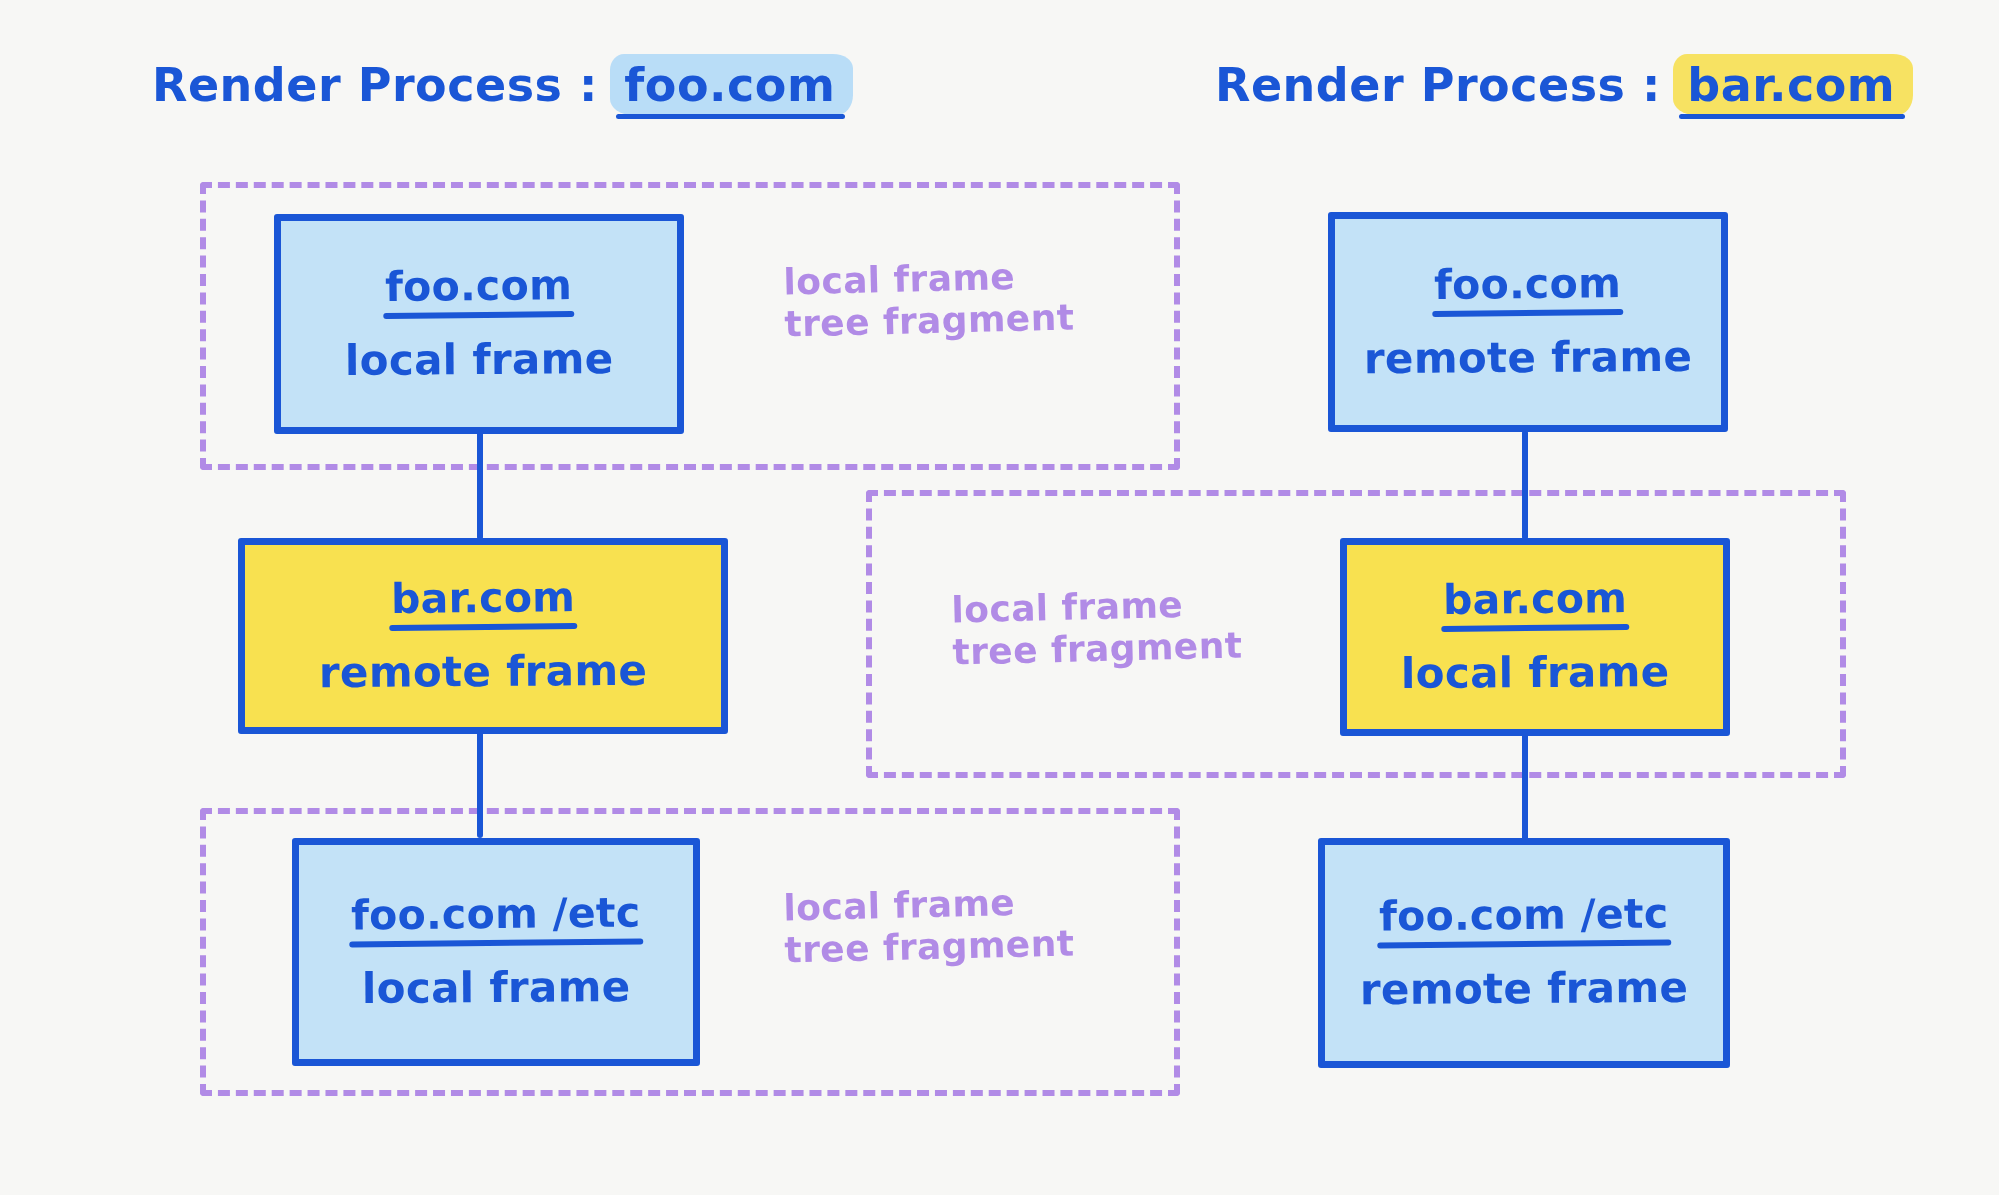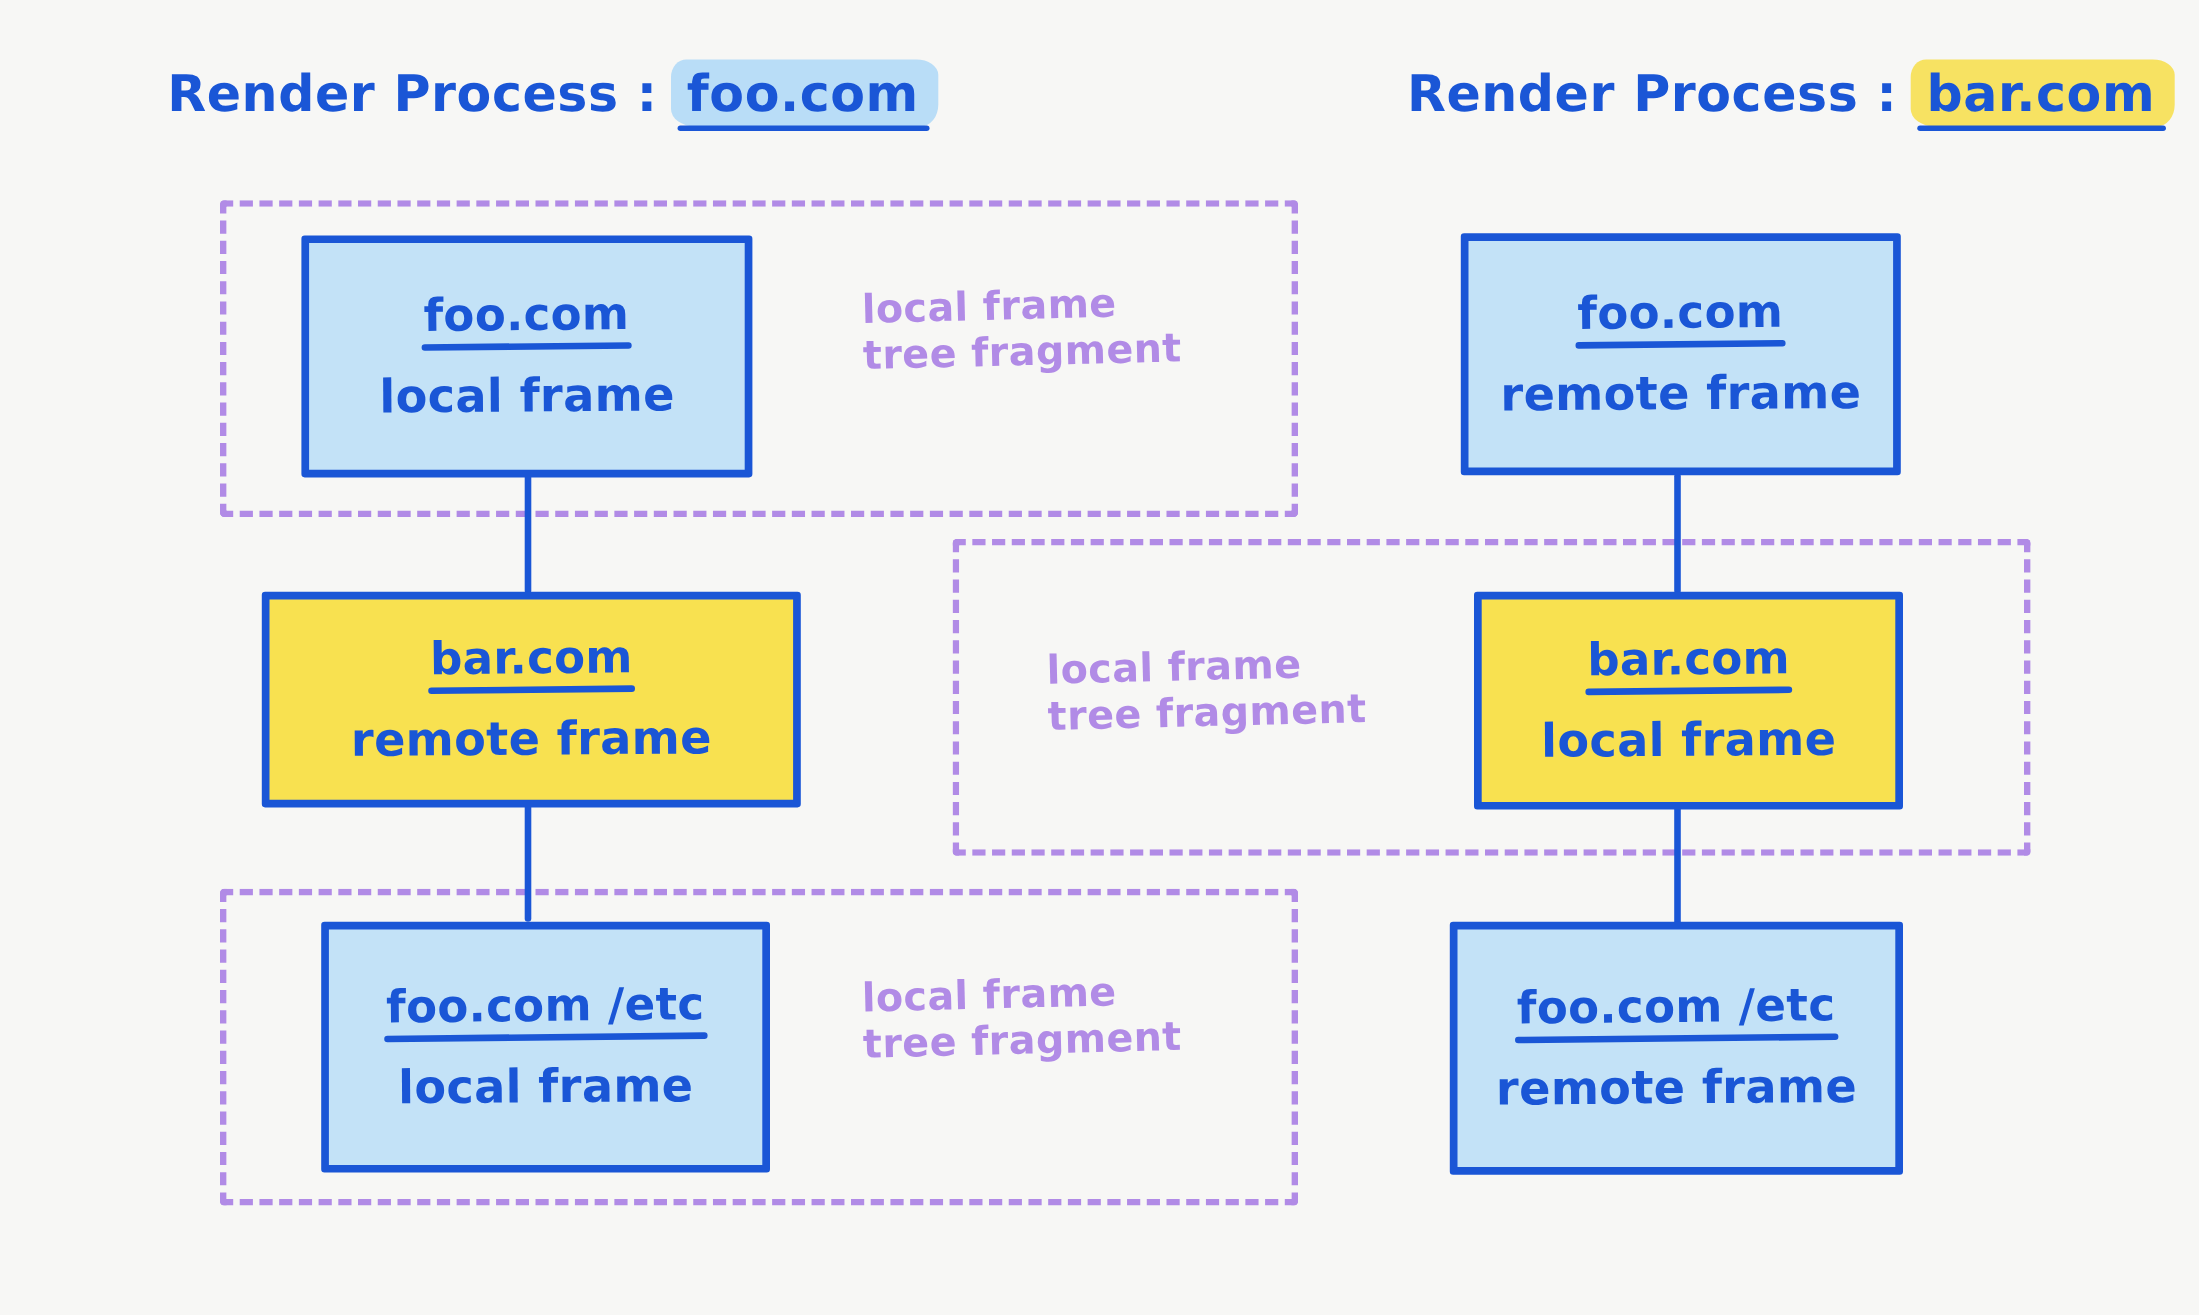--- a/index.html
+++ b/index.html
@@ -143,21 +143,21 @@
 </head>
 <body>
 
 <div id="canvas">
 
   <div class="proc-title blue-hl" style="left:152px; top:60px;">
     <span>Render Process :</span>
     <span class="hl">foo.com</span>
   </div>
 
-  <div class="proc-title yellow-hl" style="left:1279px; top:60px;">
+  <div class="proc-title yellow-hl" style="left:1215px; top:60px;">
     <span>Render Process :</span>
     <span class="hl">bar.com</span>
   </div>
 
   <div class="frag" style="left:200px; top:182px; width:980px; height:288px;"></div>
   <div class="frag" style="left:866px; top:490px; width:980px; height:288px;"></div>
   <div class="frag" style="left:200px; top:808px; width:980px; height:288px;"></div>
 
   <div class="frag-label" style="left:784px; top:258px;">local frame
 tree fragment</div>

